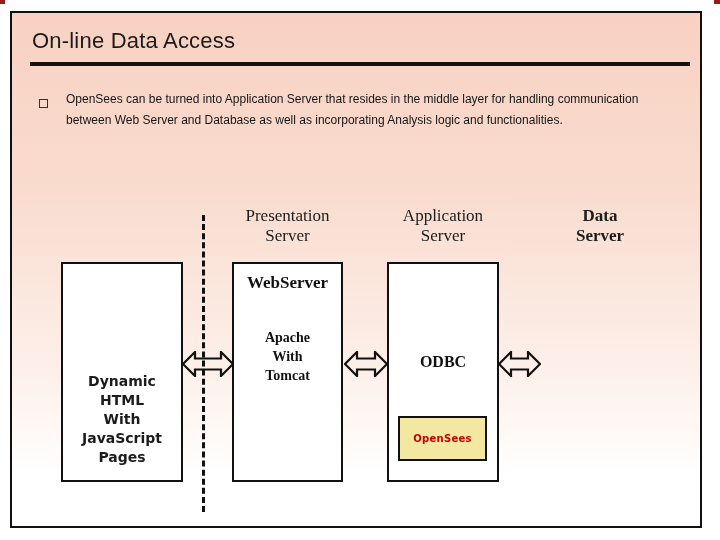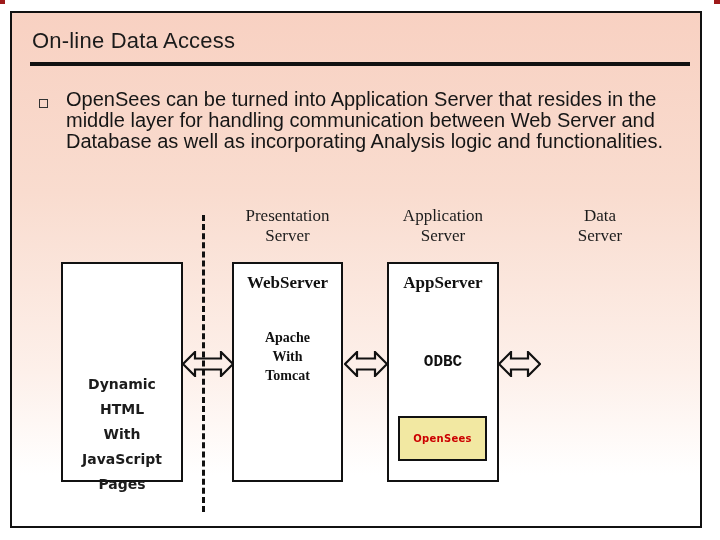--- a/index.html
+++ b/index.html
@@ -13,43 +13,43 @@
   .slide{position:absolute;left:10px;top:11px;width:692px;height:517px;
          box-sizing:border-box;border:2px solid #111;
          background:linear-gradient(180deg,#f8d1c2 0%,#f9dccf 35%,#fdf0ea 70%,#ffffff 90%);}
 
   .title{position:absolute;left:20px;top:15px;font-size:22px;color:#1b1b1b;letter-spacing:.2px;}
   .rule{position:absolute;left:18px;top:49px;width:660px;height:4px;background:#111;}
 
   .bullet-sq{position:absolute;left:27px;top:86px;width:9px;height:9px;
              box-sizing:border-box;border:1.5px solid #333;background:transparent;}
   .body-text{position:absolute;left:54px;top:76px;width:610px;
-             font-size:20px;line-height:21px;color:#161616;}
+             font-size:12px;line-height:21px;color:#161616;}
 
   .col-header{position:absolute;top:192px;height:42px;display:flex;align-items:center;
               justify-content:center;text-align:center;white-space:pre-line;
               font-family:"Liberation Serif",serif;font-size:17px;line-height:20px;color:#1c1c1c;}
   #h1{left:49px;width:122px;} #h2{left:220px;width:111px;}
-  #h3{left:375px;width:112px;} #h4{left:530px;width:116px;}
+  #h3{left:375px;width:112px;} #h4{left:530px;width:116px;font-weight:bold;}
 
   .tier-box{position:absolute;top:249px;height:220px;box-sizing:border-box;
             border:2px solid #111;background:#ffffff;}
   #b1{left:49px;width:122px;} #b2{left:220px;width:111px;} #b3{left:375px;width:112px;}
 
   .box-title{margin-top:9px;text-align:center;font-family:"Liberation Serif",serif;
              font-weight:bold;font-size:17px;color:#111;}
 
   .browser-note{position:absolute;left:0;top:108px;width:100%;text-align:center;
                 white-space:pre-line;font-family:"DejaVu Sans",sans-serif;font-weight:bold;
-                font-size:14px;line-height:25px;color:#1c1c1c;}
+                font-size:14px;line-height:19px;color:#1c1c1c;}
   .apache-note{position:absolute;left:0;top:64px;width:100%;text-align:center;
                white-space:pre-line;font-family:"Liberation Serif",serif;font-weight:bold;
                font-size:14px;line-height:19px;color:#111;}
   .odbc-note{position:absolute;left:0;top:89px;width:100%;text-align:center;
-             font-family:Liberation Mono, monospace;font-weight:bold;font-size:16px;color:#111;}
+             font-family:Liberation Serif, serif;font-weight:bold;font-size:16px;color:#111;}
 
   .chip{position:absolute;box-sizing:border-box;border:2px solid #111;background:#f2e8a2;
         display:flex;align-items:center;justify-content:center;text-align:center;
         white-space:pre-line;font-family:"DejaVu Sans",sans-serif;font-weight:bold;color:#111;}
   #chip-java{left:9px;top:156px;width:90px;height:48px;font-size:15px;line-height:19px;}
   #chip-opensees{left:9px;top:152px;width:89px;height:45px;font-size:10px;color:#cc0000;letter-spacing:.3px;}
   #chip-stored{left:11px;top:124px;width:90px;height:58px;font-size:13.5px;line-height:18px;}
 
   .cylinder-wrap{position:absolute;left:530px;top:255px;width:116px;height:209px;}
   .cylinder-wrap svg{position:absolute;left:0;top:0;}
@@ -98,21 +98,20 @@
   </div>
 
   <div class="tier-box" id="b2">
     <div class="box-title">WebServer</div>
     <div class="apache-note">Apache
 With
 Tomcat</div>
   </div>
 
   <div class="tier-box" id="b3">
-    <div class="box-title">AppServer</div>
     <div class="odbc-note">ODBC</div>
     <div class="chip" id="chip-opensees">OpenSees</div>
   </div>
 
 
   <div class="darrow" id="a1">
     <svg width="52" height="26" viewBox="0 0 52 26">
       <path d="M1,13 L13,1 L13,7.5 L39,7.5 L39,1 L51,13 L39,25 L39,18.5 L13,18.5 L13,25 Z" fill="none" stroke="#111" stroke-width="2.2"></path>
     </svg>
   </div>

